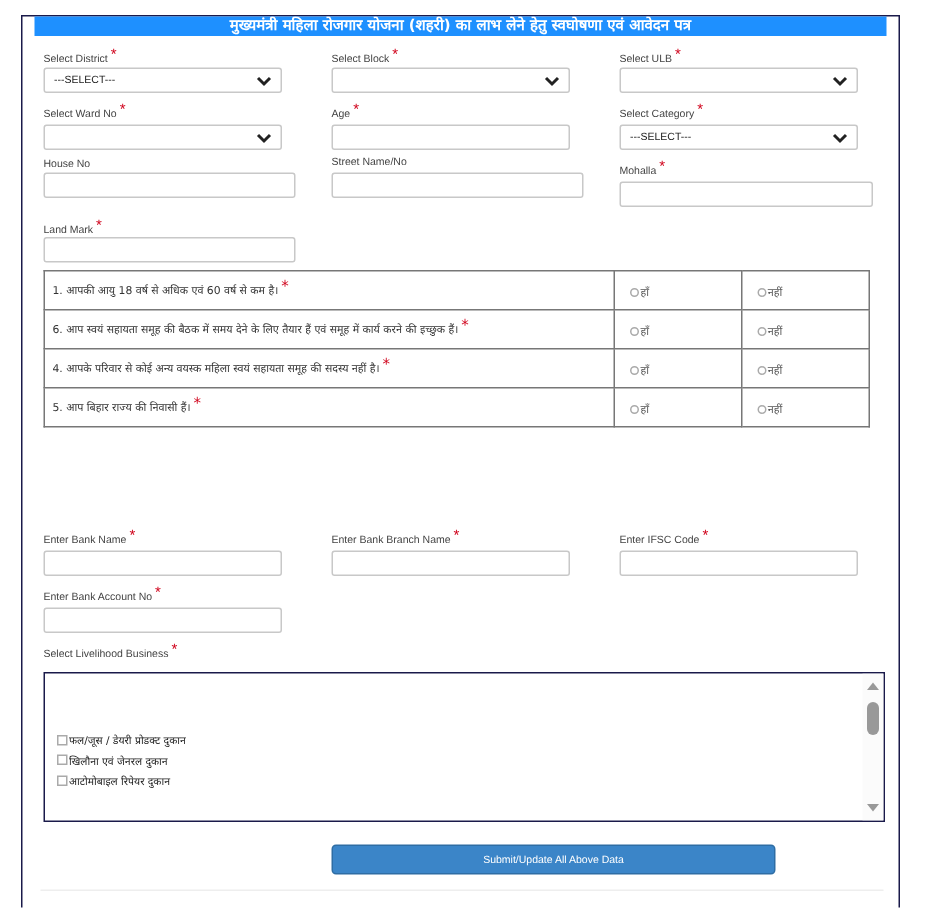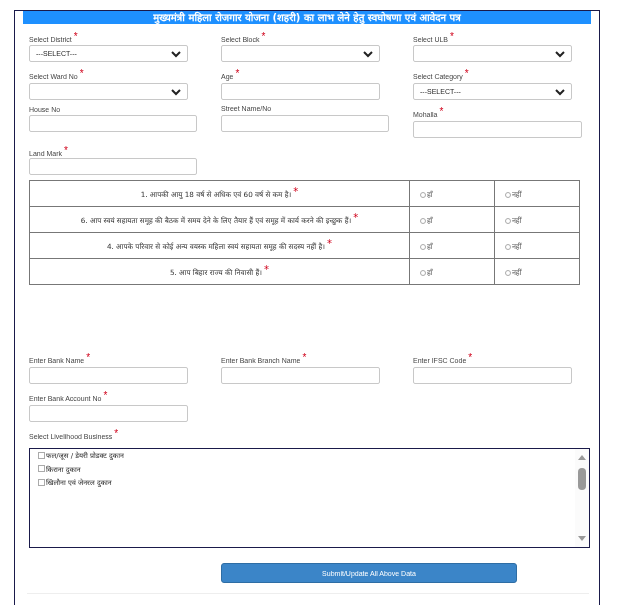--- a/index.html
+++ b/index.html
@@ -38,21 +38,21 @@
   .sel .chev svg { display: block; }
   table.qtab {
     position: absolute; left: 29px; top: 180px; width: 551px;
     border-collapse: collapse;
     font-family: "DejaVu Sans", sans-serif; font-size: 7.2px; color: #333;
   }
   table.qtab td {
     border: 1px solid #777; height: 25px; padding: 0 5px;
     vertical-align: middle; white-space: nowrap;
   }
-  table.qtab td.q { width: 374px; text-align: center; }
+  table.qtab td.q { width: 374px; }
   table.qtab td.opt { width: 72px; padding-left: 10px; color: #555; }
   .radio {
     display: inline-block; width: 4px; height: 4px; border: 1px solid #aaa;
     border-radius: 50%; margin-right: 1px; vertical-align: middle;
   }
   .listbox {
     position: absolute; left: 29px; top: 448px; width: 561px; height: 100px;
     border: 1px solid #1a1a4a; box-sizing: border-box; background: #fff;
     overflow: hidden;
   }
@@ -209,24 +209,24 @@
   </div>
 
 <div class="lbl" style="left:29px;top:392px;"><span>Enter Bank Account No</span><span class="req">*</span></div>
 <div class="field" style="left:29px;top:405px;width:159px;height:17px;">
     <span></span>
   </div>
 
 <div class="lbl" style="left:29px;top:430px;"><span>Select Livelihood Business</span><span class="req">*</span></div>
 
 <div class="listbox">
-  <div style="padding-top:1px;" id="livelist">
+  <div style="padding-top:1px;margin-top:38px;" id="livelist">
       <div class="item"><span class="chk"></span><span>फल/जूस / डेयरी प्रोडक्ट दुकान</span></div>
-      <div class="item"><span class="chk"></span><span>किराना दुकान</span></div>
       <div class="item"><span class="chk"></span><span>खिलौना एवं जेनरल दुकान</span></div>
+      <div class="item"><span class="chk"></span><span>आटोमोबाइल रिपेयर दुकान</span></div>
     </div>
   <div class="scrollbar">
     <div class="up"></div>
     <div class="thumb"></div>
     <div class="down"></div>
   </div>
 </div>
 
 <div class="submit-btn">Submit/Update All Above Data</div>
 <div class="divider"></div>

